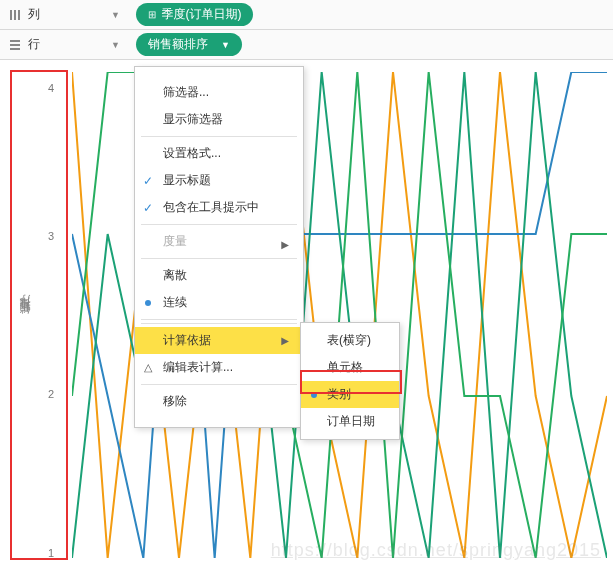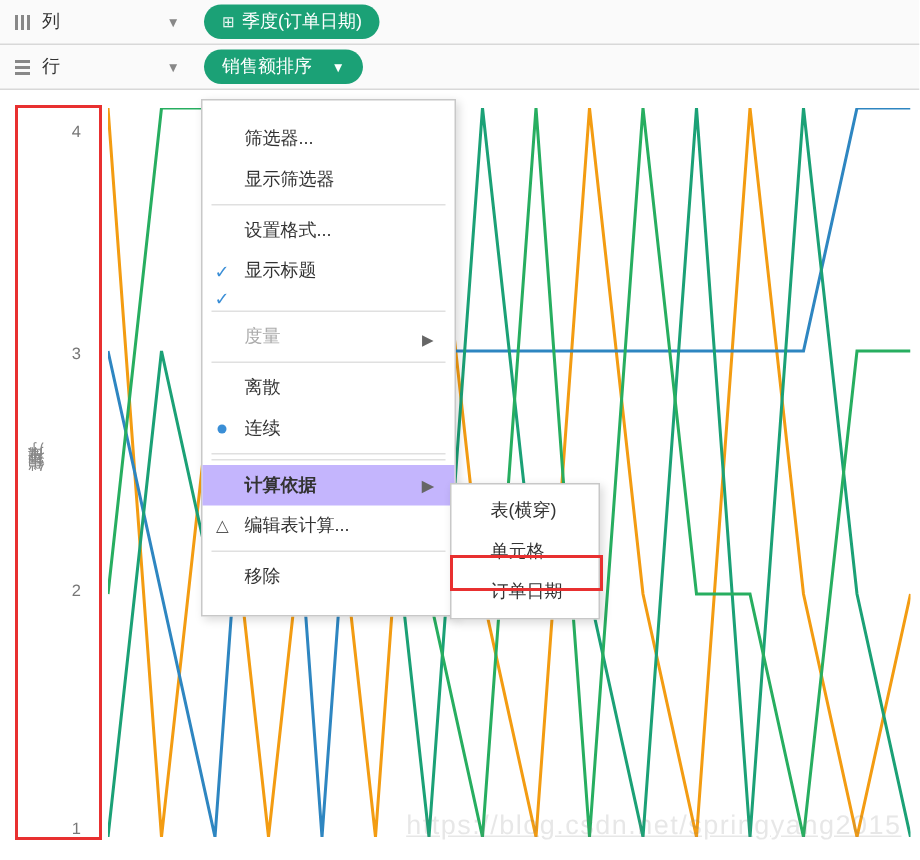--- a/index.html
+++ b/index.html
@@ -24,21 +24,21 @@
 .plot { position: absolute; left: 72px; right: 6px; top: 10px; bottom: 15px; }
 .plot svg { width: 100%; height: 100%; }
 
 .context-menu { position: absolute; left: 134px; top: 66px; width: 170px; background: #fff; border: 1px solid #c8c8c8; box-shadow: 2px 2px 6px rgba(0,0,0,.15); padding: 12px 0; z-index: 20; }
 .menu-item { display: flex; align-items: center; padding: 5px 14px 5px 28px; font-size: 12px; color: #333; position: relative; cursor: default; }
 .menu-item.disabled { color: #aaa; align-items: flex-end; }
 .menu-item .check { position: absolute; left: 8px; color: #3a8ed6; font-size: 12px; }
 .menu-item .dot { position: absolute; left: 10px; width: 6px; height: 6px; border-radius: 50%; background: #3a8ed6; }
 .menu-item .tri { position: absolute; left: 9px; color: #555; font-size: 11px; }
 .menu-item .arrow { margin-left: auto; font-size: 10px; color: #666; }
-.menu-item.hover { background: #c4b5fd; font-weight: bold; }
+.menu-item.hover { background: #fde047; }
 .menu-sep { height: 1px; background: #e0e0e0; margin: 3px 6px; }
 
 .submenu { position: absolute; left: 300px; top: 322px; width: 100px; background: #fff; border: 1px solid #c8c8c8; box-shadow: 2px 2px 6px rgba(0,0,0,.15); padding: 4px 0; z-index: 25; }
 .submenu .menu-item { padding: 5px 10px 5px 26px; }
 .submenu-highlight { position: absolute; left: 300px; top: 370px; width: 102px; height: 24px; border: 2px solid #e83030; z-index: 30; pointer-events: none; }
 
 .watermark { position: absolute; bottom: 12px; right: 12px; font-size: 18px; color: rgba(120,120,120,.18); letter-spacing: 1px; pointer-events: none; z-index: 5; text-decoration: underline; }
 </style>
 </head>
 <body>
@@ -108,20 +108,21 @@
   <div class="menu-sep"></div>
   <div class="menu-item">
       <span>设置格式...</span>
     </div>
   <div class="menu-item">
       <span class="check">✓</span>
       <span>显示标题</span>
     </div>
   <div class="menu-item">
       <span class="check">✓</span>
+      <span>包含在工具提示中</span>
     </div>
   <div class="menu-sep"></div>
   <div class="menu-item disabled">
       <span>度量</span>
       <span class="arrow">▶</span>
     </div>
   <div class="menu-sep"></div>
   <div class="menu-item">
       <span>离散</span>
     </div>
@@ -145,19 +146,23 @@
     </div>
 </div>
 
 <div class="submenu">
   <div class="menu-item">
       <span>表(横穿)</span>
     </div>
   <div class="menu-item">
       <span>单元格</span>
     </div>
+  <div class="menu-item hover">
+      <span class="dot"></span>
+      <span>类别</span>
+    </div>
   <div class="menu-item">
       <span>订单日期</span>
     </div>
 </div>
 <div class="submenu-highlight"></div>
 
 <div class="watermark">https://blog.csdn.net/springyang2015</div>
 
 </body></html>

